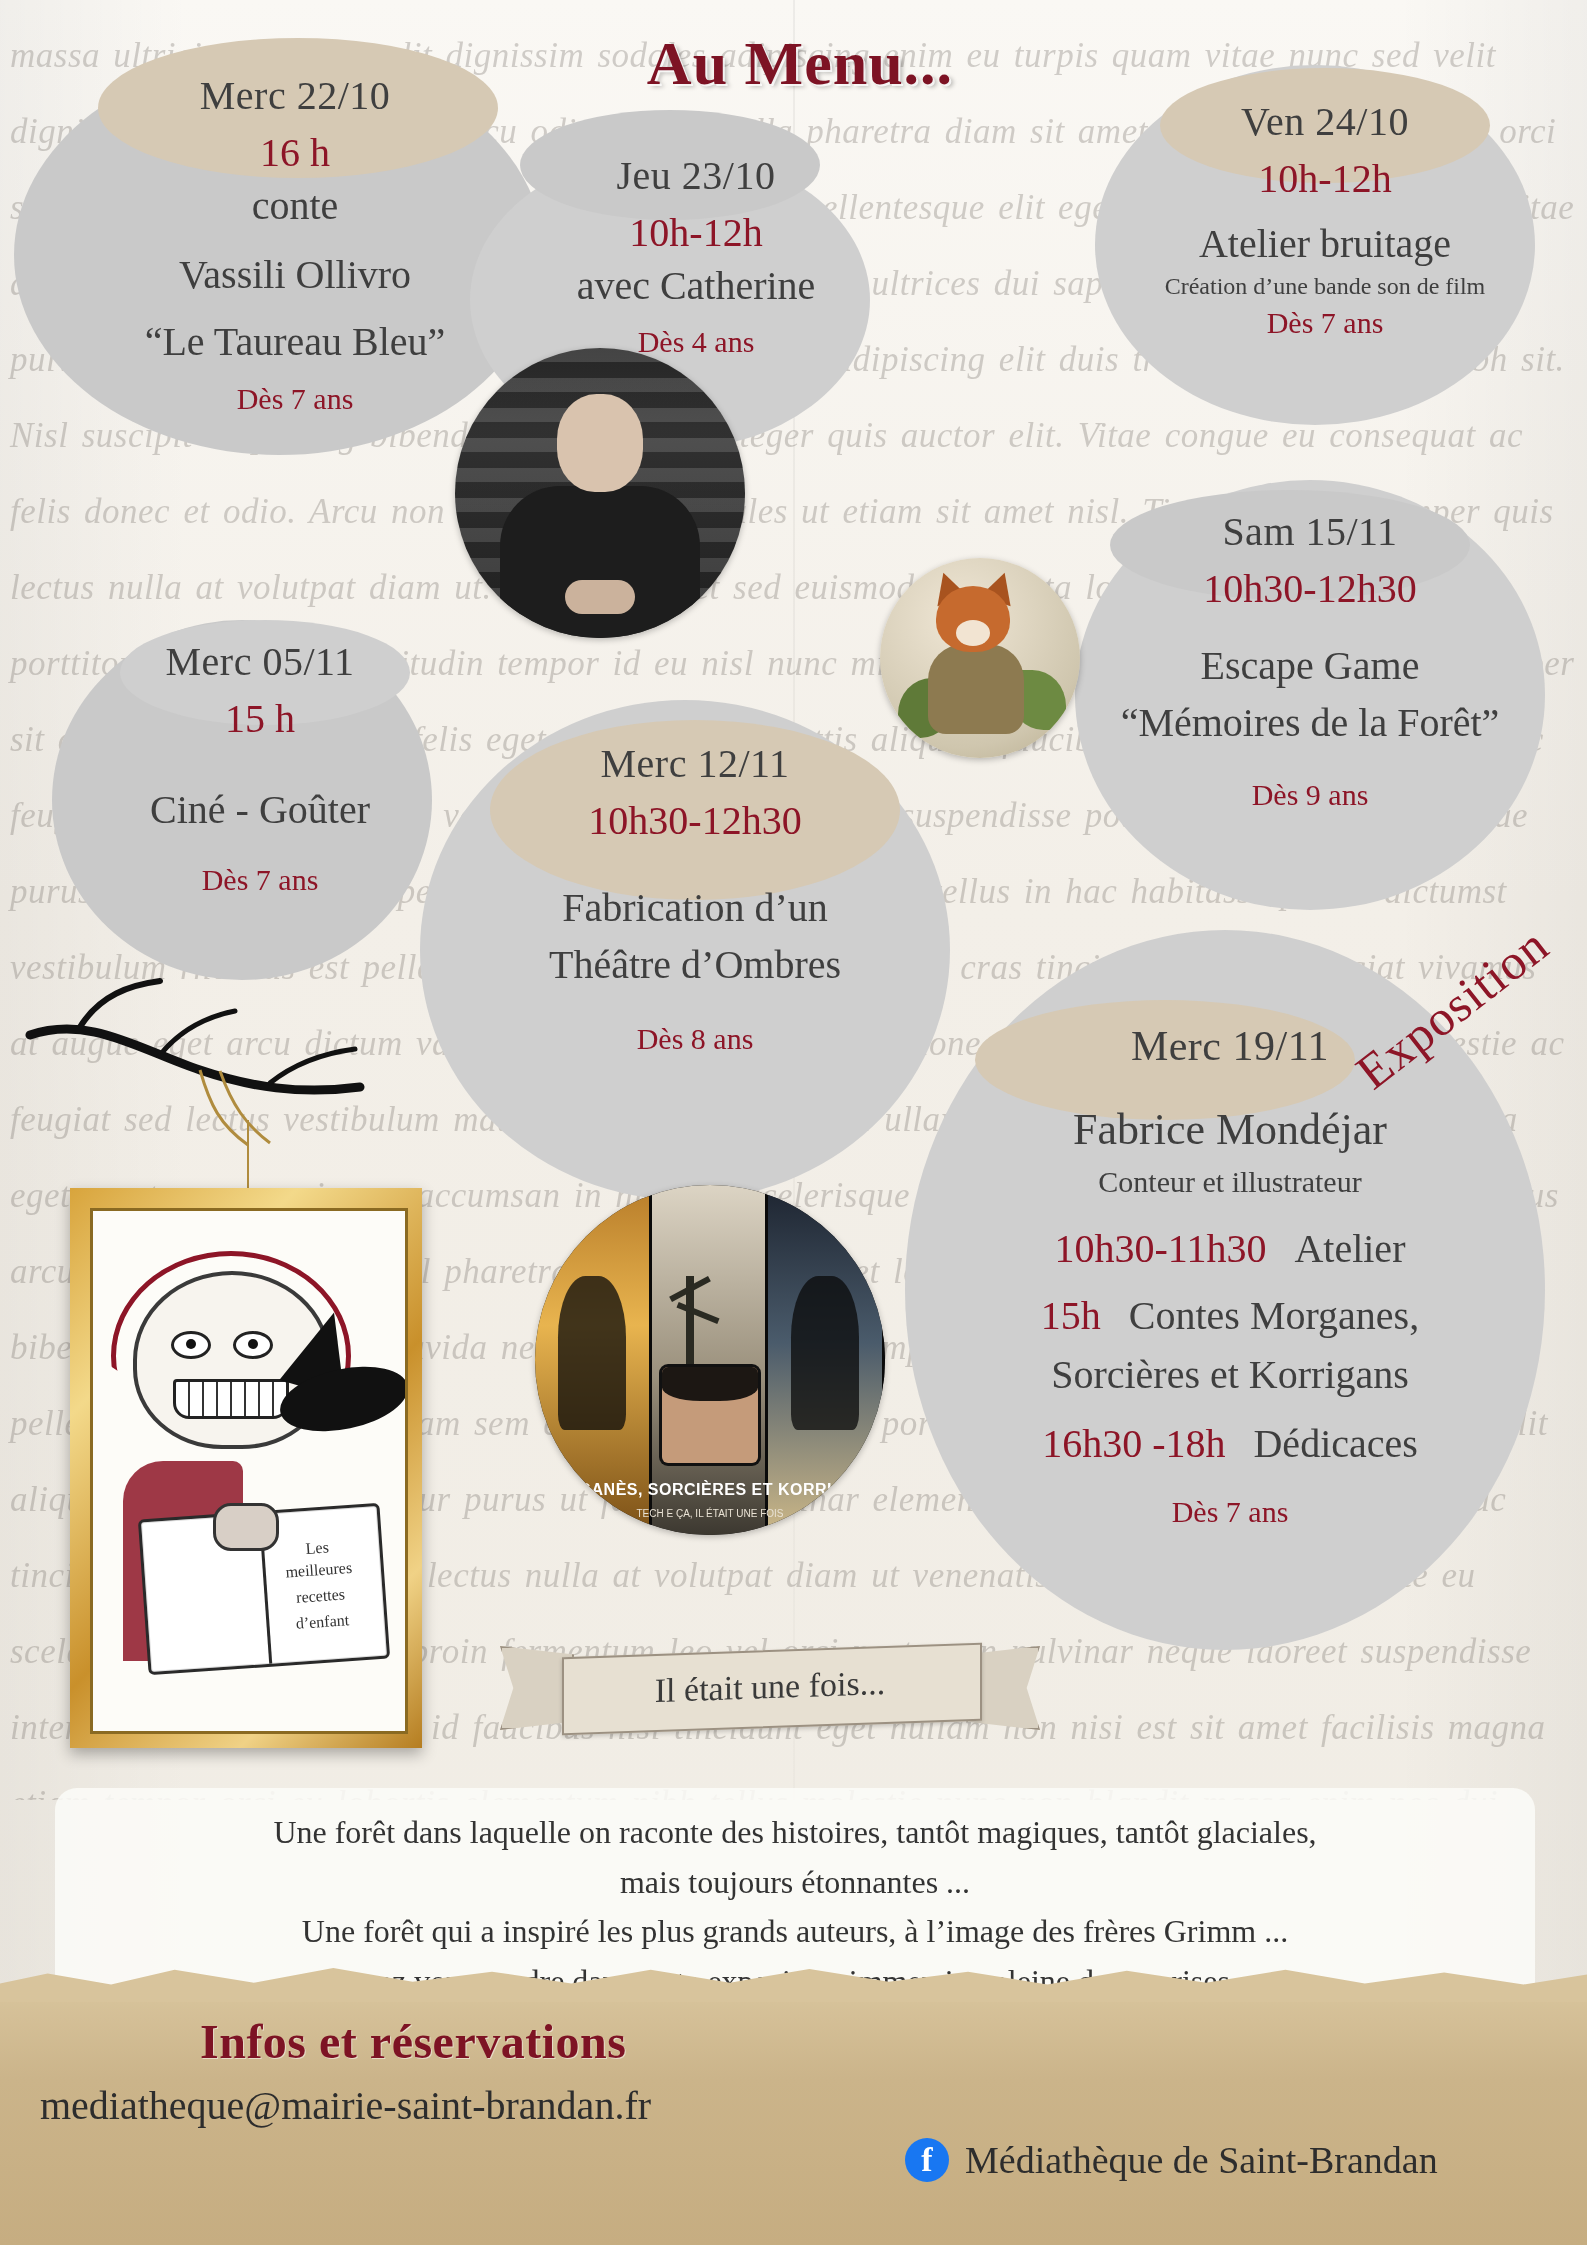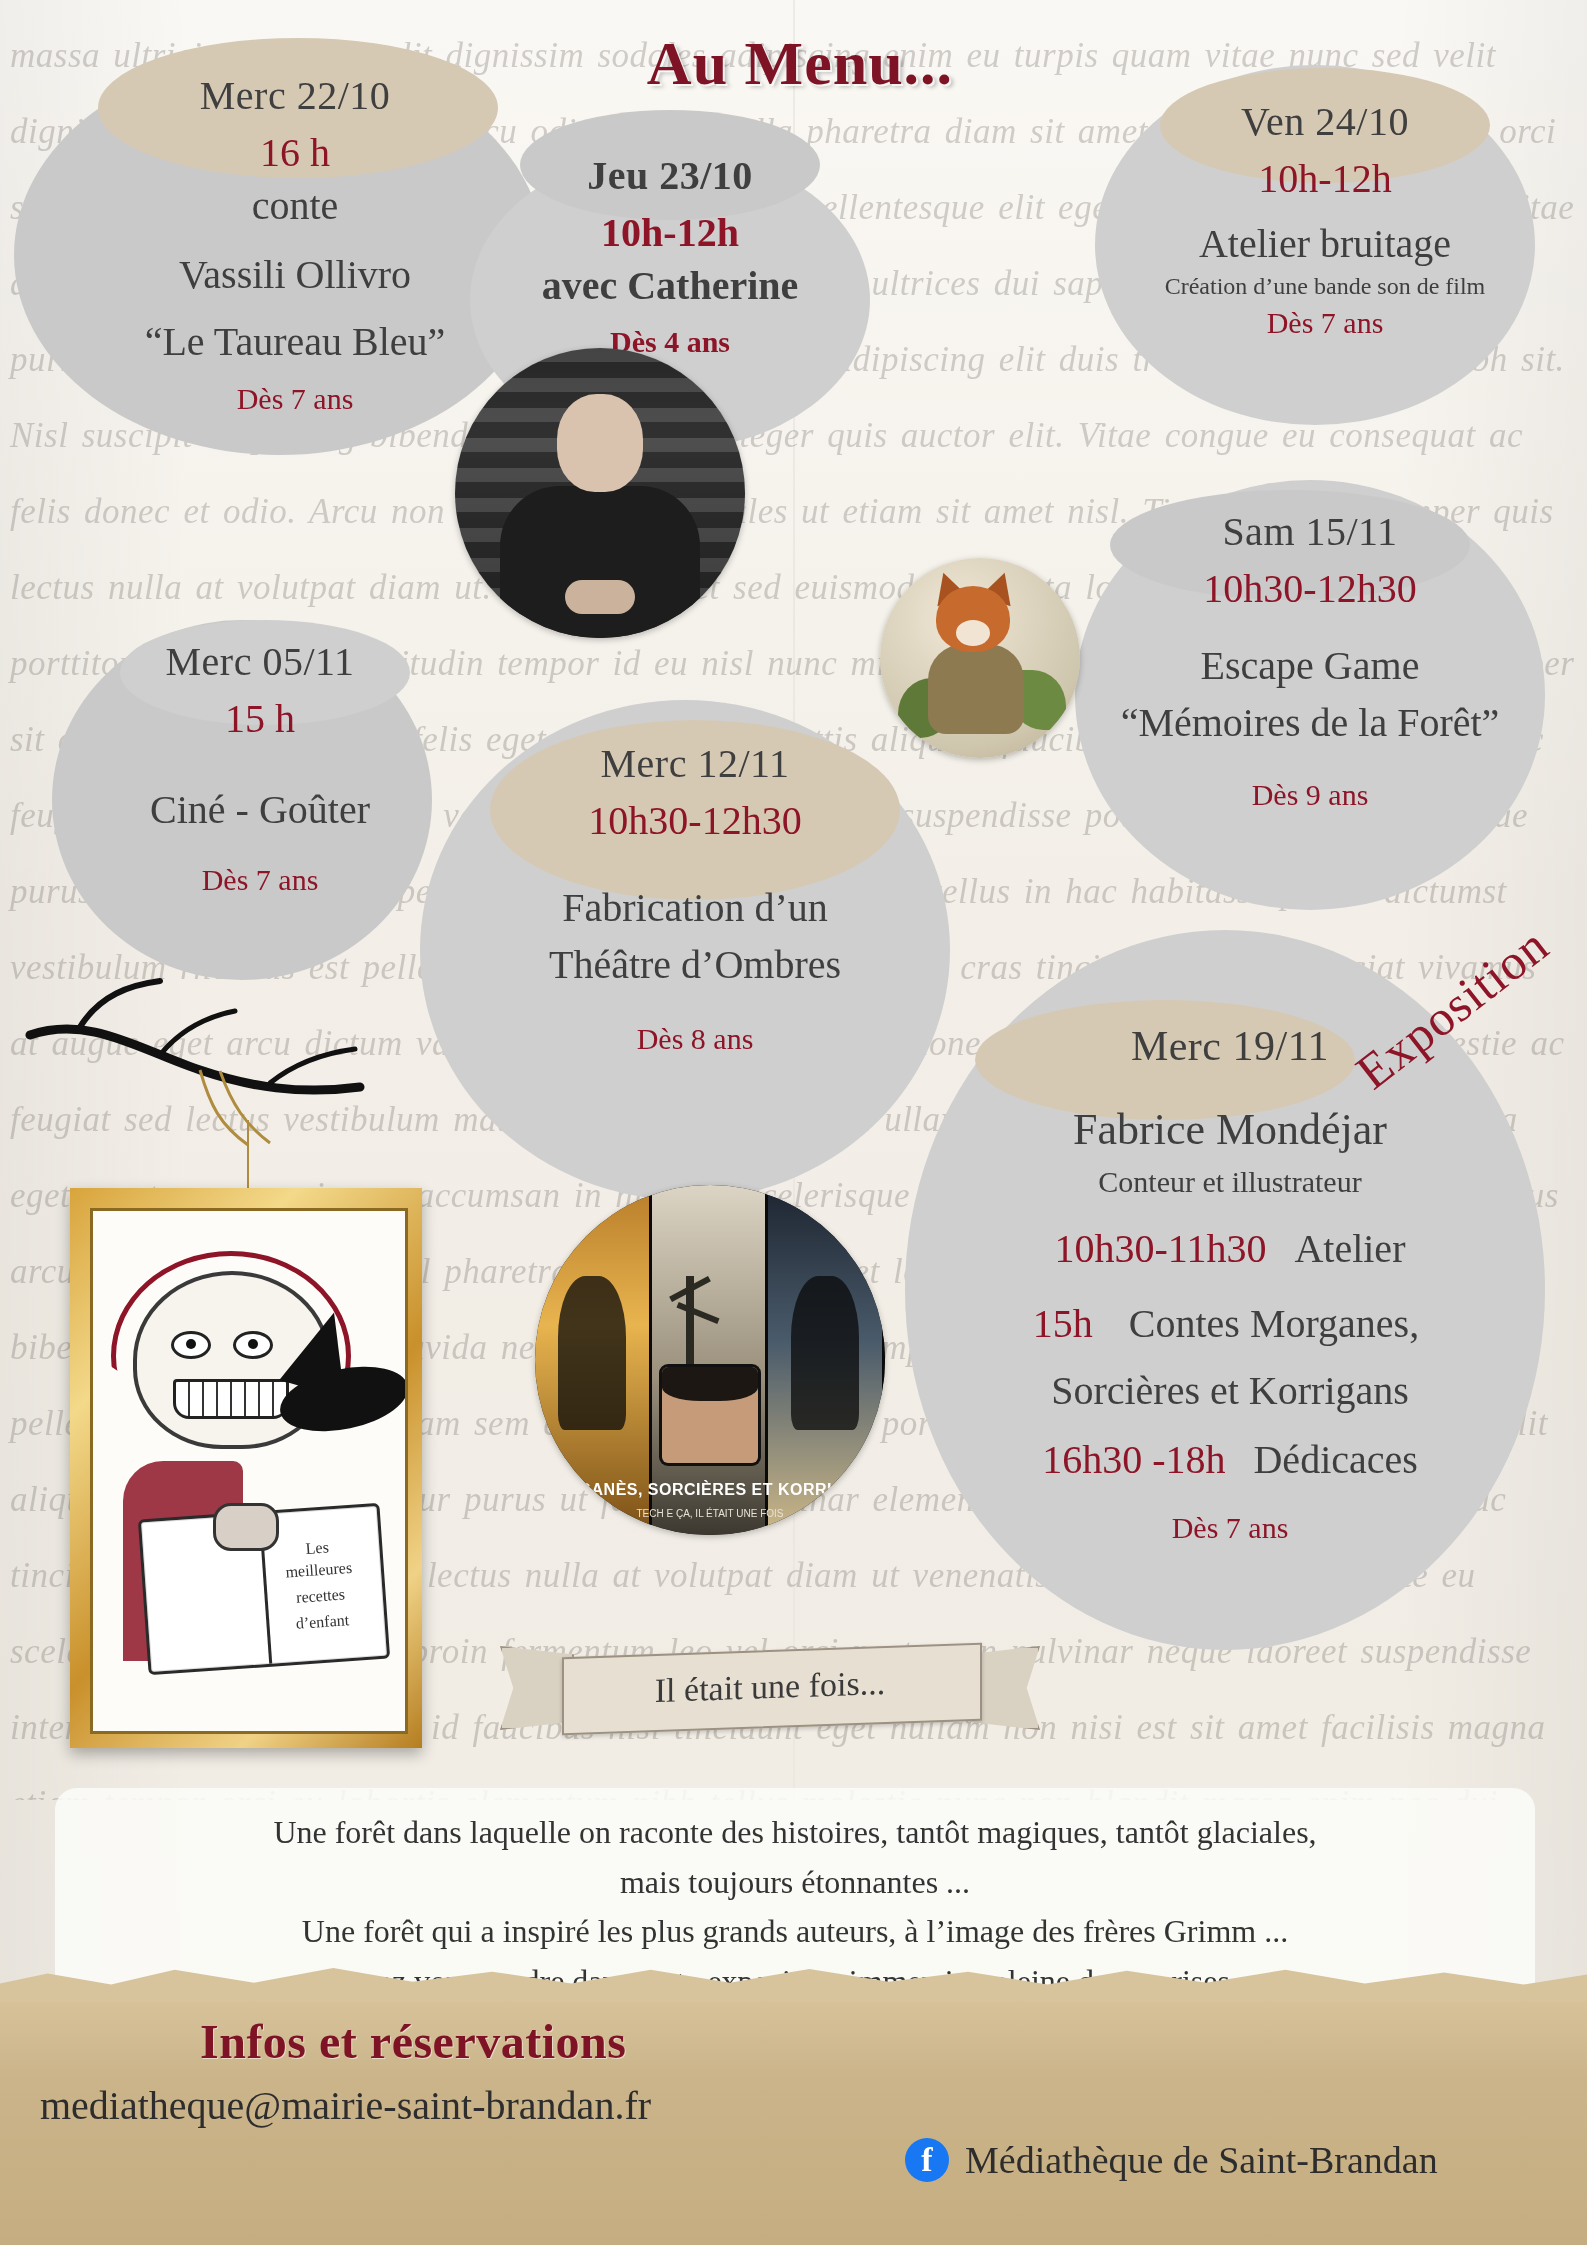--- a/index.html
+++ b/index.html
@@ -438,21 +438,21 @@
 
 <div class="ev" style="left:60px; top:72px; width:470px;">
   <div class="date">Merc 22/10</div>
   <div class="hour">16 h</div>
   <div class="title" style="margin-top:2px;">conte</div>
   <div class="title">Vassili Ollivro</div>
   <div class="title" style="margin-top:12px;">“Le Taureau Bleu”</div>
   <div class="age">Dès 7 ans</div>
 </div>
 
-<div class="ev" style="left:495px; top:152px; width:350px;font-weight:bold;">
+<div class="ev" style="left:521px; top:152px; width:350px;">
   <div class="date">Jeu 23/10</div>
   <div class="hour">10h-12h</div>
   <div class="title" style="margin-top:2px;">avec Catherine</div>
   <div class="age">Dès 4 ans</div>
 </div>
 
 <div class="ev" style="left:1120px; top:98px; width:410px;">
   <div class="date">Ven 24/10</div>
   <div class="hour">10h-12h</div>
   <div class="title">Atelier bruitage</div>
@@ -487,21 +487,21 @@
   <div class="date" style="font-size:42px;">Merc 19/11</div>
   <div class="title" style="font-size:44px; margin-top:30px;">Fabrice Mondéjar</div>
   <div class="sub" style="font-size:30px; margin-top:4px;">Conteur et illustrateur</div>
 
   <div style="margin-top:22px; display:flex; align-items:baseline; justify-content:center; gap:28px;">
     <span class="hour" style="margin:0;">10h30-11h30</span>
     <span class="title" style="margin:0;">Atelier</span>
   </div>
   <div style="margin-top:12px; display:flex; align-items:baseline; justify-content:center; gap:28px;">
     <span class="hour" style="margin:0;">15h</span>
-    <span class="title" style="margin:8px;text-align:center;">Contes Morganes,</span>
+    <span class="title" style="margin:0;text-align:center;">Contes Morganes,</span>
   </div>
   <div style="margin-top:4px; text-align:center;">
     <span class="title" style="margin:8px;">Sorcières et Korrigans</span>
   </div>
   <div style="margin-top:14px; display:flex; align-items:baseline; justify-content:center; gap:28px;">
     <span class="hour" style="margin:0;">16h30 -18h</span>
     <span class="title" style="margin:0;">Dédicaces</span>
   </div>
   <div class="age" style="margin-top:24px;">Dès 7 ans</div>
 </div>

